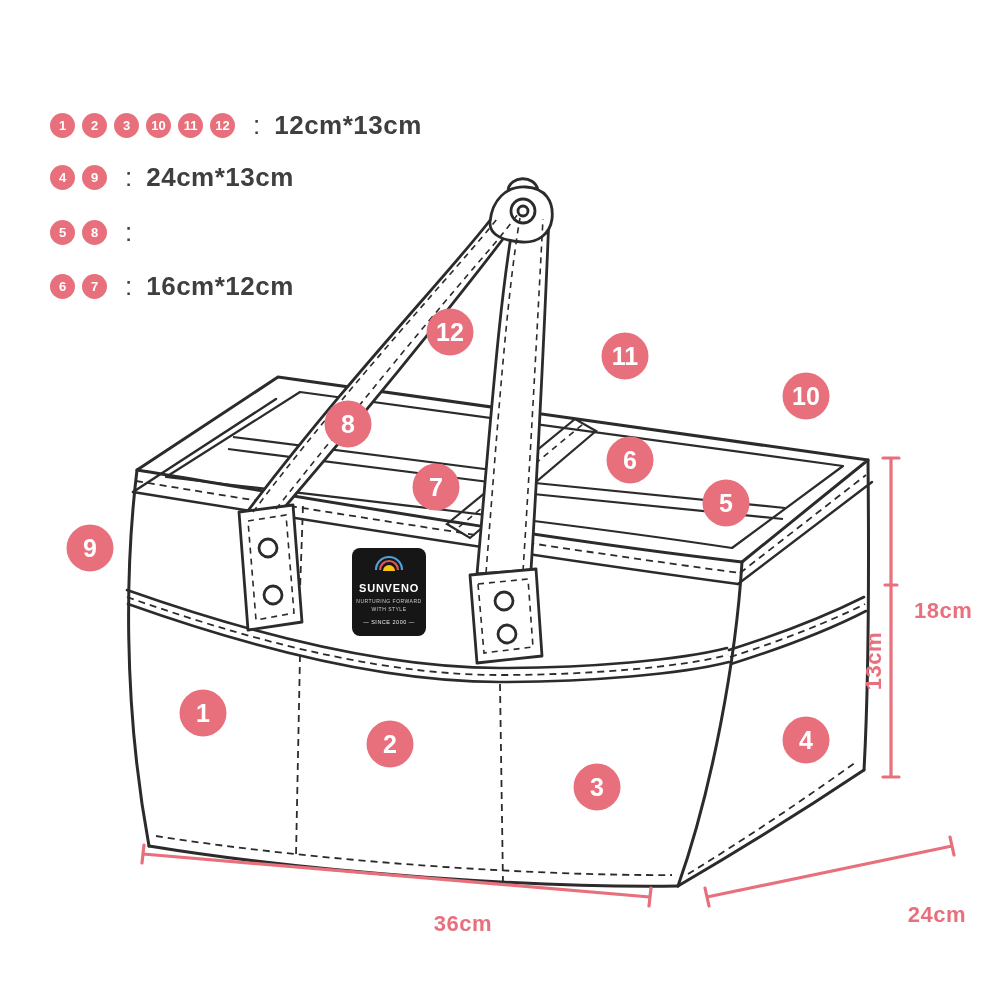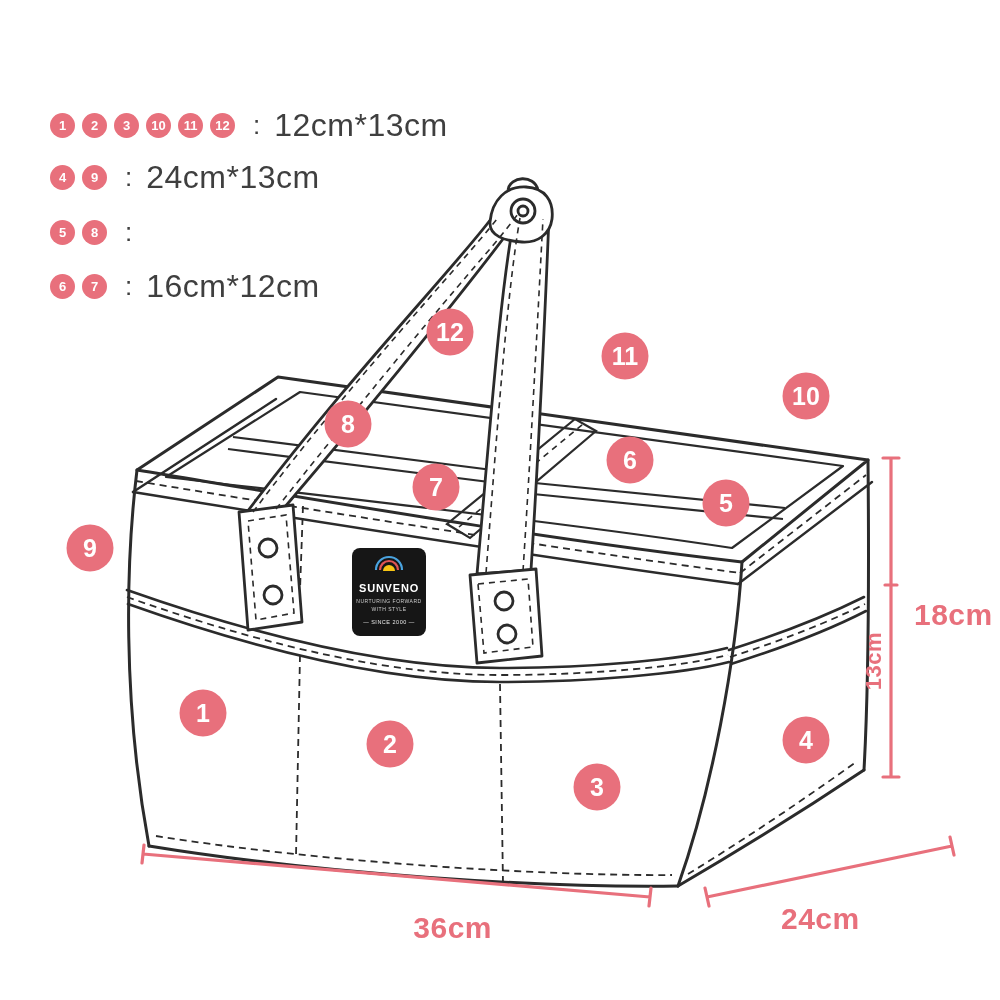--- a/index.html
+++ b/index.html
@@ -7,31 +7,31 @@
   body{margin:0;background:#ffffff;font-family:"Liberation Sans",sans-serif;}
   .stage{position:relative;width:1000px;height:1000px;background:#fff;overflow:hidden;}
   .art{position:absolute;left:0;top:0;width:1000px;height:1000px;}
 
   
   .legend-row{position:absolute;left:50px;display:flex;align-items:center;height:26px;}
   .badges{display:flex;align-items:center;gap:7px;}
   .badge{width:25px;height:25px;border-radius:50%;background:var(--accent);color:#fff;
          font-size:13px;font-weight:bold;display:flex;align-items:center;justify-content:center;}
   .legend-colon{font-size:26px;color:var(--text);font-weight:500;margin:0 14px 0 18px;}
-  .legend-size{font-size:32px;color:var(--text);font-weight:400;letter-spacing:.5px;text-align:right;}
+  .legend-size{font-size:26px;color:var(--text);font-weight:700;letter-spacing:.5px;text-align:right;}
 
   
   .callout{position:absolute;width:47px;height:47px;border-radius:50%;background:var(--accent);
            color:#fff;font-size:25px;font-weight:bold;display:flex;align-items:center;
            justify-content:center;transform:translate(-50%,-50%);}
 
   
-  .dim{position:absolute;color:var(--accent);font-weight:700;font-size:30px;letter-spacing:.5px;}
+  .dim{position:absolute;color:var(--accent);font-weight:700;font-size:22px;letter-spacing:.5px;}
   .dim-36{left:300px;top:911px;width:192px;text-align:right;}
-  .dim-24{left:781px;top:902px;width:126px;text-align:left;}
+  .dim-24{left:840px;top:902px;width:126px;text-align:right;}
   .dim-18{left:914px;top:598px;}
   .dim-13{left:842px;top:648px;width:64px;text-align:center;font-size:22px;transform:rotate(-90deg);}
 </style>
 </head>
 <body>
 
 <div class="stage">
 
   <svg class="art" viewBox="0 0 1000 1000">
 

